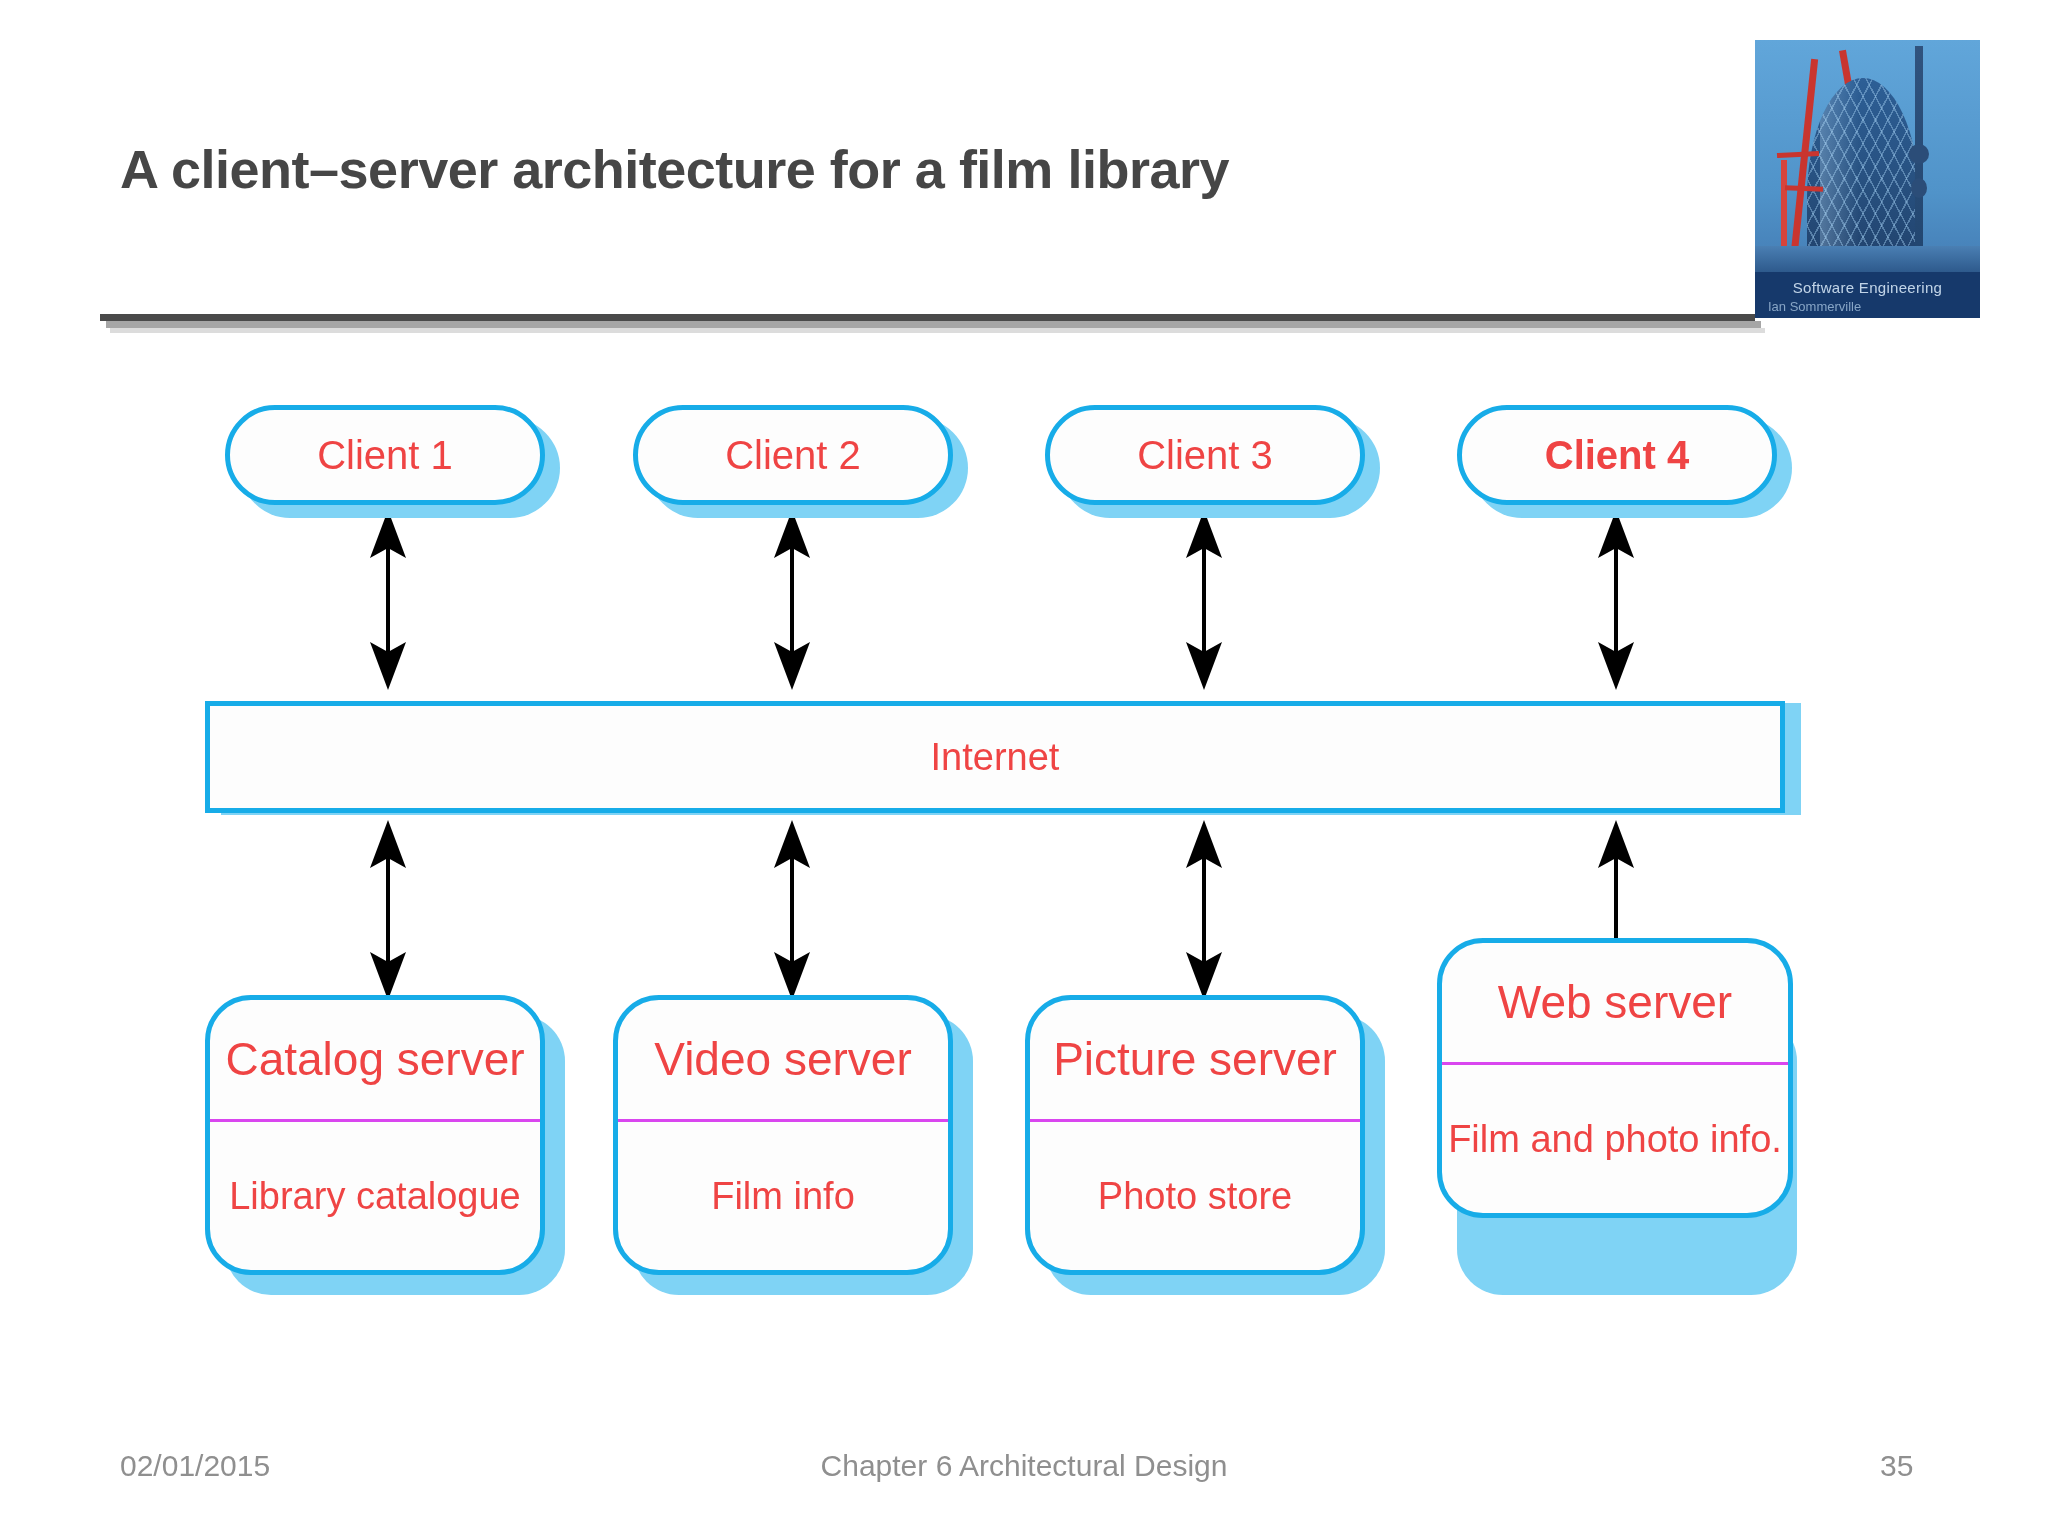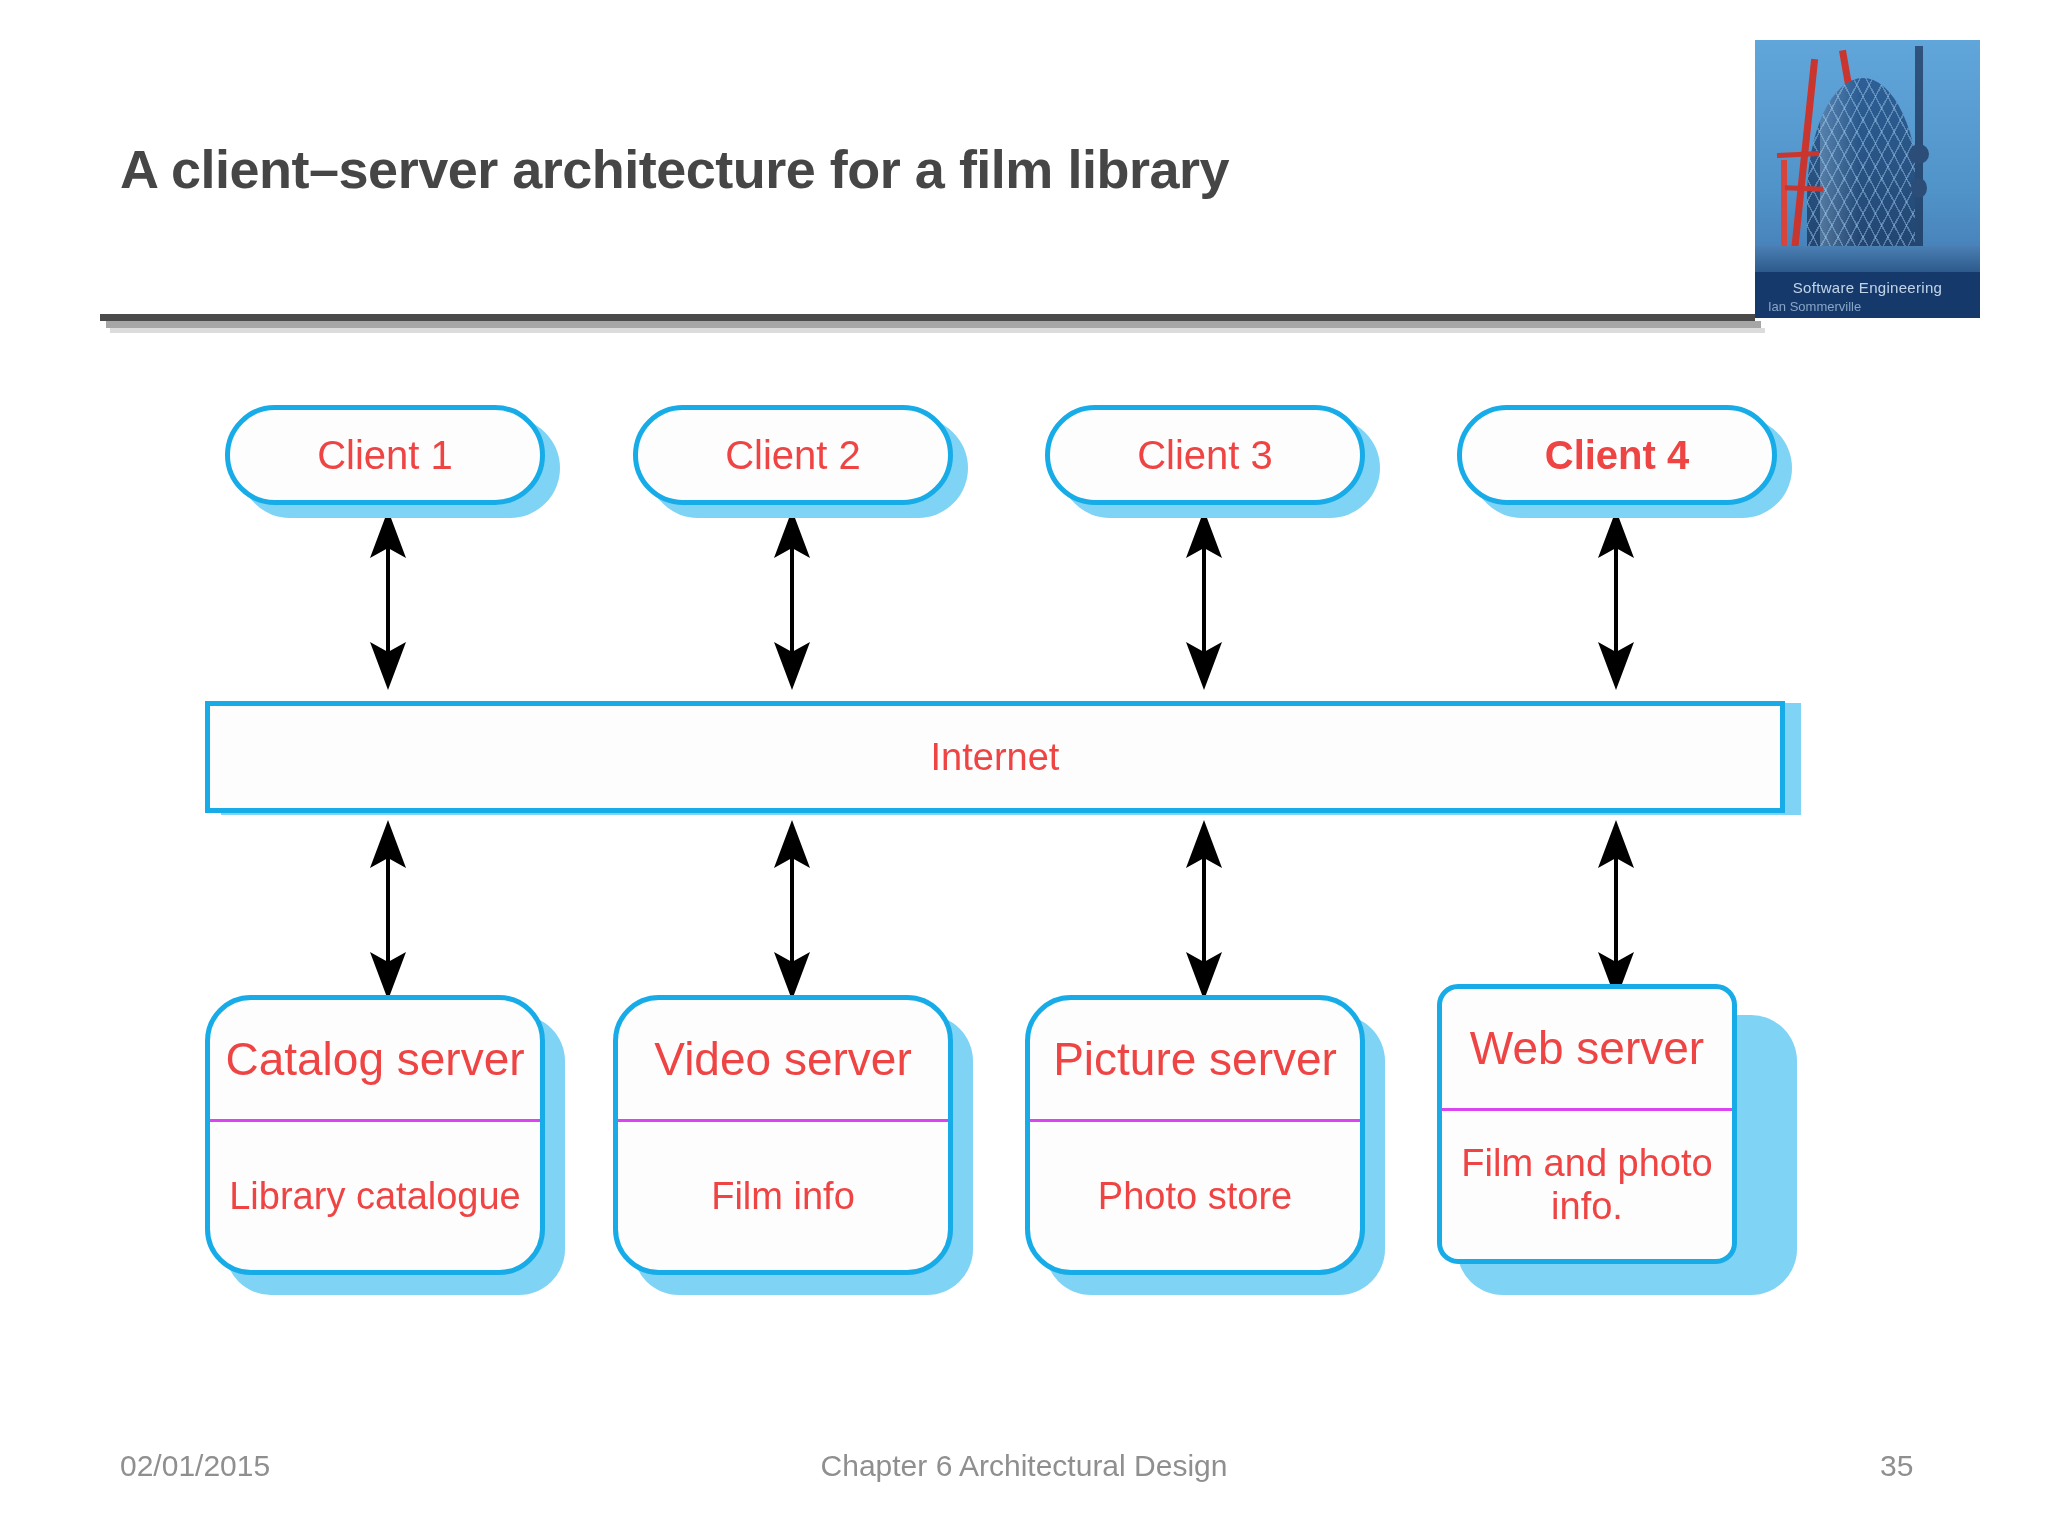--- a/index.html
+++ b/index.html
@@ -365,21 +365,21 @@
       <div class="server-bottom">Film info</div>
     </div>
 
     <div class="node-shadow server-shadow" style="left:1045px; top:1015px; width:340px;"></div>
     <div class="node server" style="left:1025px; top:995px; width:340px;">
       <div class="server-top">Picture server</div>
       <div class="server-bottom">Photo store</div>
     </div>
 
     <div class="node-shadow server-shadow" style="left:1457px; top:1015px; width:340px;"></div>
-    <div class="node server" style="left:1437px; top:984px; width:300px;border-radius:21px;">
+    <div class="node server" style="left:1437px; top:938px; width:356px;">
       <div class="server-top">Web server</div>
       <div class="server-bottom">Film and photo info.</div>
     </div>
 
   </div>
 
   <div class="footer-date">02/01/2015</div>
   <div class="footer-center">Chapter 6 Architectural Design</div>
   <div class="footer-page">35</div>
 

